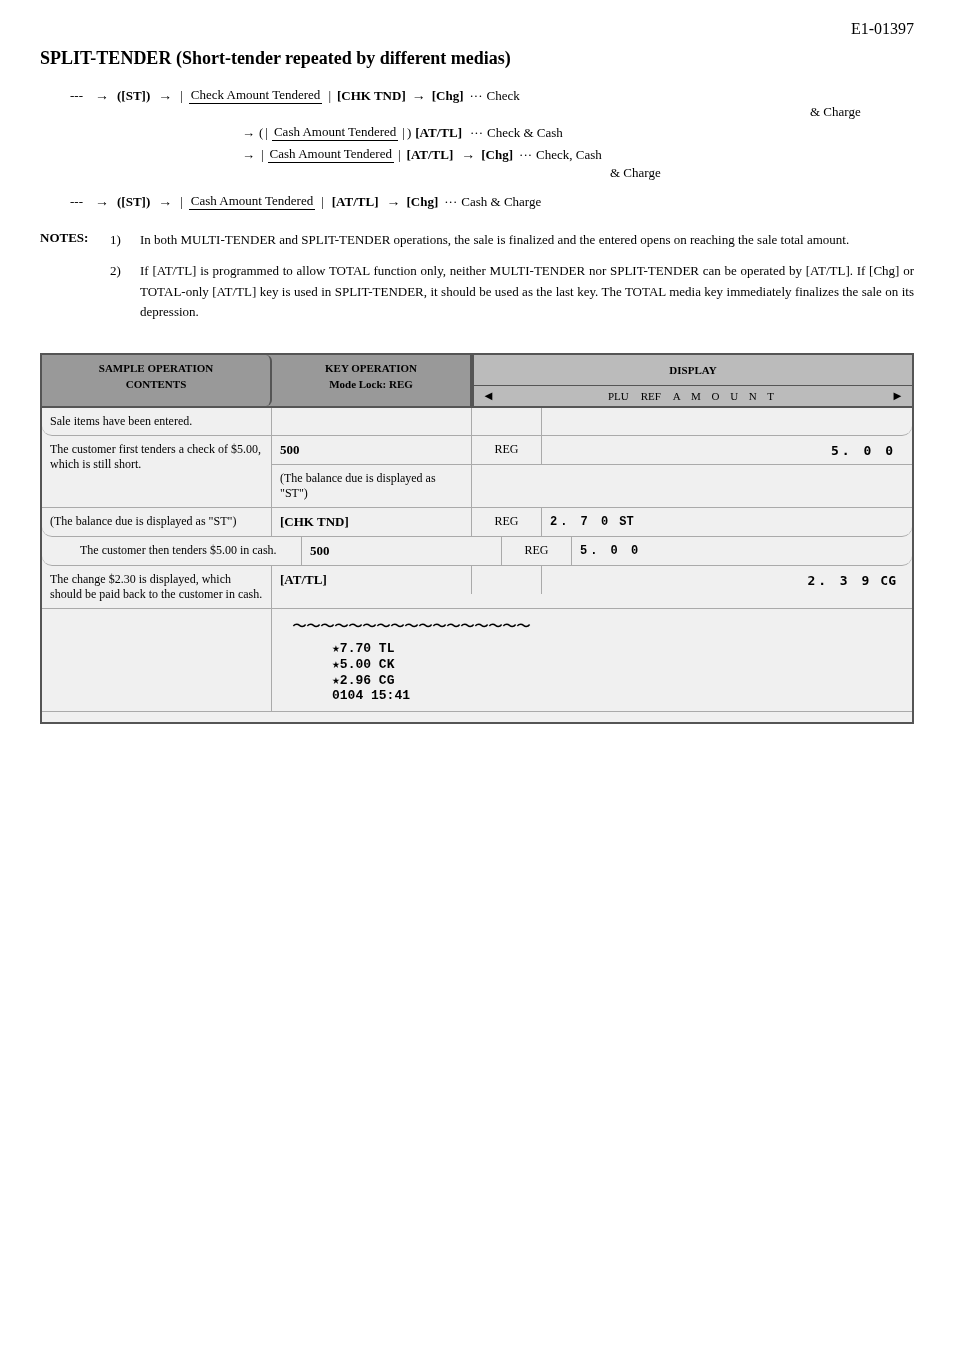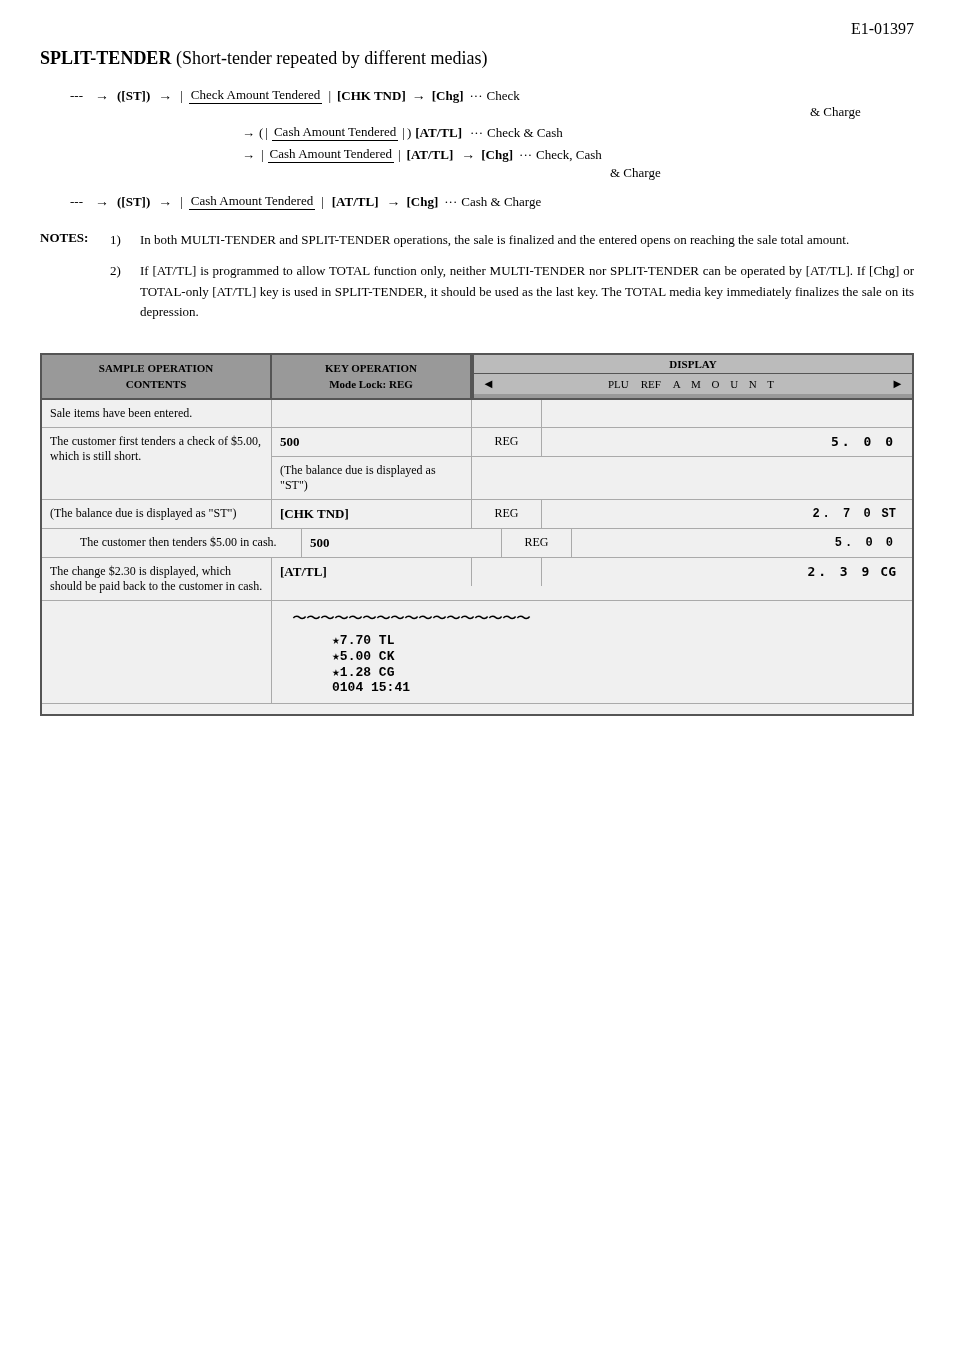--- a/index.html
+++ b/index.html
@@ -16,21 +16,21 @@
       text-align: right;
       font-size: 16px;
       margin-bottom: 10px;
     }
     .main-title {
       font-size: 18px;
       font-weight: bold;
       margin-bottom: 18px;
     }
     .main-title span.normal {
-      font-weight: normal;
+      font-weight: bold;
     }
     .flow-section {
       margin-left: 30px;
       margin-bottom: 20px;
       position: relative;
     }
     .arrow { font-size: 14px; margin: 0 4px; }
     .box-item {
       border-bottom: 1px solid #000;
       padding: 0 2px;
@@ -106,52 +106,52 @@
       text-align: center;
       font-size: 11px;
       font-weight: bold;
       color: #000;
       border-right: 2px solid #555;
     }
     .gh-cell:last-child { border-right: none; }
     .display-sub-header {
       background: #bbb;
       border-bottom: 1px solid #555;
-      padding: 3px;
+      padding: 9px;
       text-align: center;
       font-size: 11px;
       font-weight: bold;
     }
     .display-sub-row {
       display: flex;
       justify-content: space-between;
       align-items: center;
       padding: 2px 8px;
       background: #bbb;
     }
 
     .data-row {
       display: grid;
       grid-template-columns: 230px 200px 70px auto;
       border-bottom: 1px solid #aaa;
+      border-radius: 10px;
     }
     .dc {
       padding: 6px 8px;
       font-size: 12px;
       border-right: 1px solid #aaa;
       vertical-align: top;
     }
     .dc:last-child { border-right: none; }
     .dc.key { font-weight: bold; font-size: 13px; }
     .dc.mode { text-align: center; }
     .dc.disp {
       font-family: 'Courier New', monospace;
       display: flex;
       align-items: center;
-      justify-content: flex-end;
       padding-right: 16px;
       gap: 8px;
     }
     .disp-num { font-weight: bold; letter-spacing: 3px; }
     .disp-tag { font-weight: bold; }
   </style>
 </head>
 <body>
 
 <div class="page-ref">E1-01397</div>
@@ -231,21 +231,21 @@
         <div class="note-num">2)</div>
         <div class="note-text">If [AT/TL] is programmed to allow TOTAL function only, neither MULTI-TENDER nor SPLIT-TENDER can be operated by [AT/TL].   If [Chg] or TOTAL-only [AT/TL] key is used in SPLIT-TENDER, it should be used as the last key.   The TOTAL media key immediately finalizes the sale on its depression.</div>
       </div>
     </div>
   </div>
 </div>
 
 <div class="sample-table-wrapper">
 
   <div class="grid-header">
-    <div class="gh-cell" style="line-height:1.4;">
+    <div class="gh-cell" style="line-height:1.4;border-radius:6px;">
       SAMPLE OPERATION<br>CONTENTS
     </div>
     <div class="gh-cell" style="line-height:1.4;">
       KEY OPERATION<br>Mode Lock: REG
     </div>
 
     <div style="grid-column: 3 / 5; display:flex; flex-direction:column; border-left:2px solid #555;">
       <div class="display-sub-header">DISPLAY</div>
       <div class="display-sub-row">
         <span>◄</span>
@@ -314,21 +314,21 @@
     </div>
   </div>
 
   <div style="display:grid; grid-template-columns:230px auto; border-bottom:1px solid #aaa;">
     <div style="border-right:1px solid #aaa; padding:6px 8px; font-size:12px;"></div>
     <div style="padding:8px 8px 8px 20px;">
       <div style="font-size:15px; letter-spacing:-1px; margin-bottom:4px;">〜〜〜〜〜〜〜〜〜〜〜〜〜〜〜〜〜</div>
       <div style="font-family:'Courier New',monospace; font-size:13px; font-weight:bold; padding-left:40px;">
         <div>★7.70  TL</div>
         <div>★5.00  CK</div>
-        <div>★1.28  CG</div>
+        <div>★2.96  CG</div>
         <div>0104  15:41</div>
       </div>
     </div>
   </div>
 
   <div style="height:10px; background:#f0f0f0;"></div>
 </div>
 
 <div class="page-number"></div>
 

